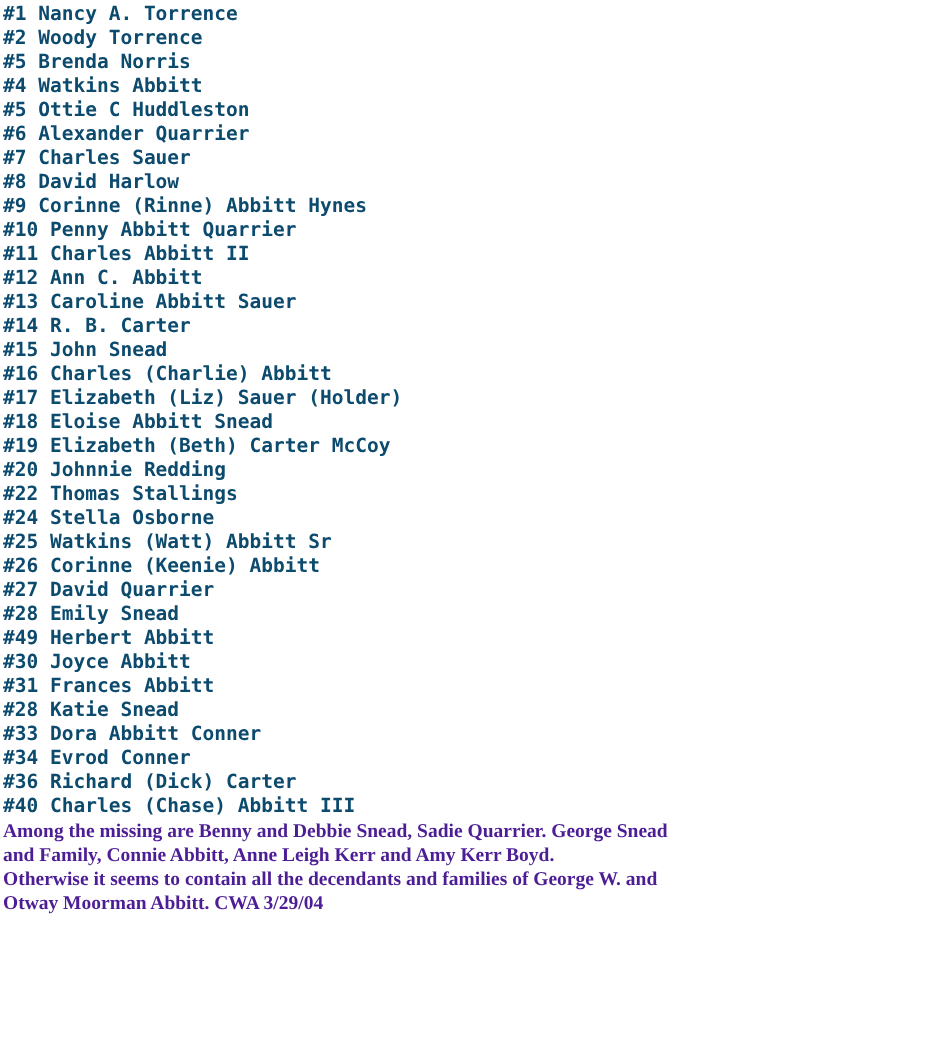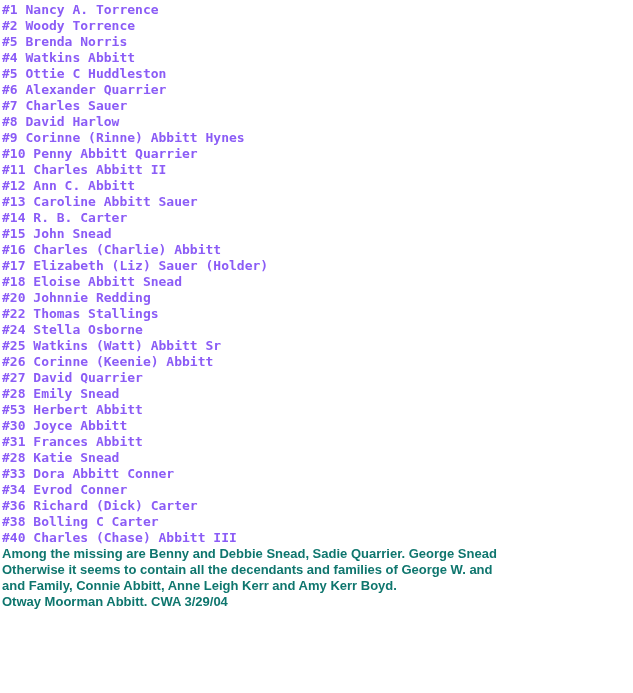--- a/index.html
+++ b/index.html
@@ -20,34 +20,34 @@
   .name-list {
     list-style: none;
     margin: 0;
     padding: 0;
   }
   .name-line {
     font-family: "DejaVu Sans Mono", "Liberation Mono", monospace;
     font-size: 13px;
     font-weight: bold;
     line-height: 16px;
-    color: #8b5cf6;
+    color: #0c4a6e;
     white-space: pre;
     letter-spacing: 0px;
   }
   .note-block {
     margin: 0;
     padding: 0;
   }
   .note-line {
-    font-family: Liberation Sans, sans-serif;
+    font-family: Liberation Serif, serif;
     font-size: 13px;
     font-weight: bold;
     line-height: 16px;
-    color: #0f766e;
+    color: #4c1d95;
     white-space: pre;
   }
 </style>
 </head>
 <body>
 
 <div class="doc">
 
   <ul class="name-list">
     <li class="name-line">#1 Nancy A. Torrence</li>
@@ -61,38 +61,38 @@
     <li class="name-line">#9 Corinne (Rinne) Abbitt Hynes</li>
     <li class="name-line">#10 Penny Abbitt Quarrier</li>
     <li class="name-line">#11 Charles Abbitt II</li>
     <li class="name-line">#12 Ann C. Abbitt</li>
     <li class="name-line">#13 Caroline Abbitt Sauer</li>
     <li class="name-line">#14 R. B. Carter</li>
     <li class="name-line">#15 John Snead</li>
     <li class="name-line">#16 Charles (Charlie) Abbitt</li>
     <li class="name-line">#17 Elizabeth (Liz) Sauer (Holder)</li>
     <li class="name-line">#18 Eloise Abbitt Snead</li>
+    <li class="name-line">#19 Elizabeth (Beth) Carter McCoy</li>
     <li class="name-line">#20 Johnnie Redding</li>
     <li class="name-line">#22 Thomas Stallings</li>
     <li class="name-line">#24 Stella Osborne</li>
     <li class="name-line">#25 Watkins (Watt) Abbitt Sr</li>
     <li class="name-line">#26 Corinne (Keenie) Abbitt</li>
     <li class="name-line">#27 David Quarrier</li>
     <li class="name-line">#28 Emily Snead</li>
-    <li class="name-line">#53 Herbert Abbitt</li>
+    <li class="name-line">#49 Herbert Abbitt</li>
     <li class="name-line">#30 Joyce Abbitt</li>
     <li class="name-line">#31 Frances Abbitt</li>
     <li class="name-line">#28 Katie Snead</li>
     <li class="name-line">#33 Dora Abbitt Conner</li>
     <li class="name-line">#34 Evrod Conner</li>
     <li class="name-line">#36 Richard (Dick) Carter</li>
-    <li class="name-line">#38 Bolling C Carter</li>
     <li class="name-line">#40 Charles (Chase) Abbitt III</li>
   </ul>
 
   <div class="note-block">
     <div class="note-line">Among the missing are Benny and Debbie Snead, Sadie Quarrier. George Snead</div>
+    <div class="note-line">and Family, Connie Abbitt, Anne Leigh Kerr and Amy Kerr Boyd.</div>
     <div class="note-line">Otherwise it seems to contain all the decendants and families of George W. and</div>
-    <div class="note-line">and Family, Connie Abbitt, Anne Leigh Kerr and Amy Kerr Boyd.</div>
     <div class="note-line">Otway Moorman Abbitt. CWA 3/29/04</div>
   </div>
 
 </div>
 
 </body></html>

